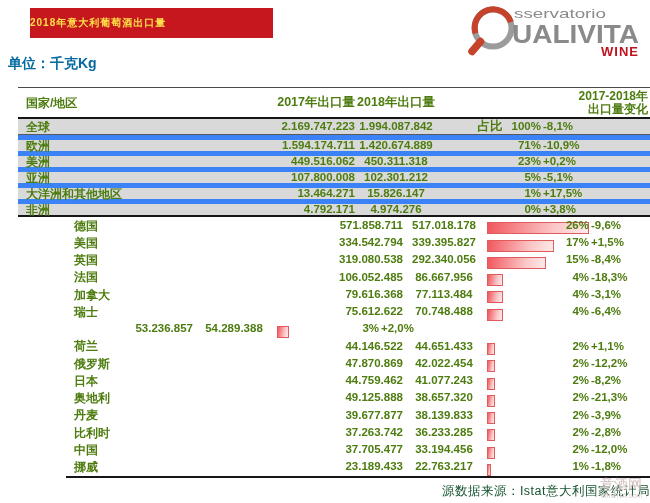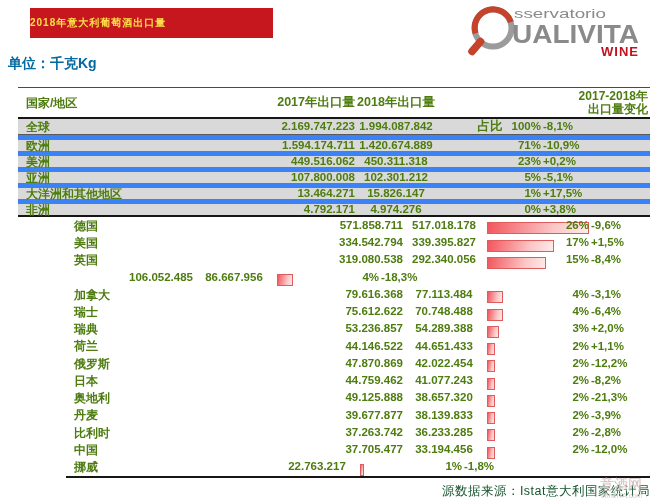--- a/index.html
+++ b/index.html
@@ -176,20 +176,21 @@
     <div class="c-2017">319.080.538</div>
     <div class="c-2018">292.340.056</div>
     <div class="c-share">
       <div class="bar" style="width: 58.8px;"></div>
       <span class="share-label">15%</span>
     </div>
     <div class="c-change">-8,4%</div>
   </div>
 
   <div class="row c-row">
+    <div class="c-name">法国</div>
     <div class="c-2017">106.052.485</div>
     <div class="c-2018">86.667.956</div>
     <div class="c-share">
       <div class="bar" style="width: 15.7px;"></div>
       <span class="share-label">4%</span>
     </div>
     <div class="c-change">-18,3%</div>
   </div>
 
   <div class="row c-row">
@@ -208,21 +209,20 @@
     <div class="c-2017">75.612.622</div>
     <div class="c-2018">70.748.488</div>
     <div class="c-share">
       <div class="bar" style="width: 15.7px;"></div>
       <span class="share-label">4%</span>
     </div>
     <div class="c-change">-6,4%</div>
   </div>
 
   <div class="row c-row">
-    <div class="c-name">瑞典</div>
     <div class="c-2017">53.236.857</div>
     <div class="c-2018">54.289.388</div>
     <div class="c-share">
       <div class="bar" style="width: 11.8px;"></div>
       <span class="share-label">3%</span>
     </div>
     <div class="c-change">+2,0%</div>
   </div>
 
   <div class="row c-row">
@@ -297,20 +297,21 @@
     <div class="c-2018">33.194.456</div>
     <div class="c-share">
       <div class="bar" style="width: 7.8px;"></div>
       <span class="share-label">2%</span>
     </div>
     <div class="c-change">-12,0%</div>
   </div>
 
   <div class="row c-row">
     <div class="c-name">挪威</div>
+    <div class="c-2017">23.189.433</div>
     <div class="c-2018">22.763.217</div>
     <div class="c-share">
       <div class="bar" style="width: 3.9px;"></div>
       <span class="share-label">1%</span>
     </div>
     <div class="c-change">-1,8%</div>
   </div>
 </div>
   </div>
 

